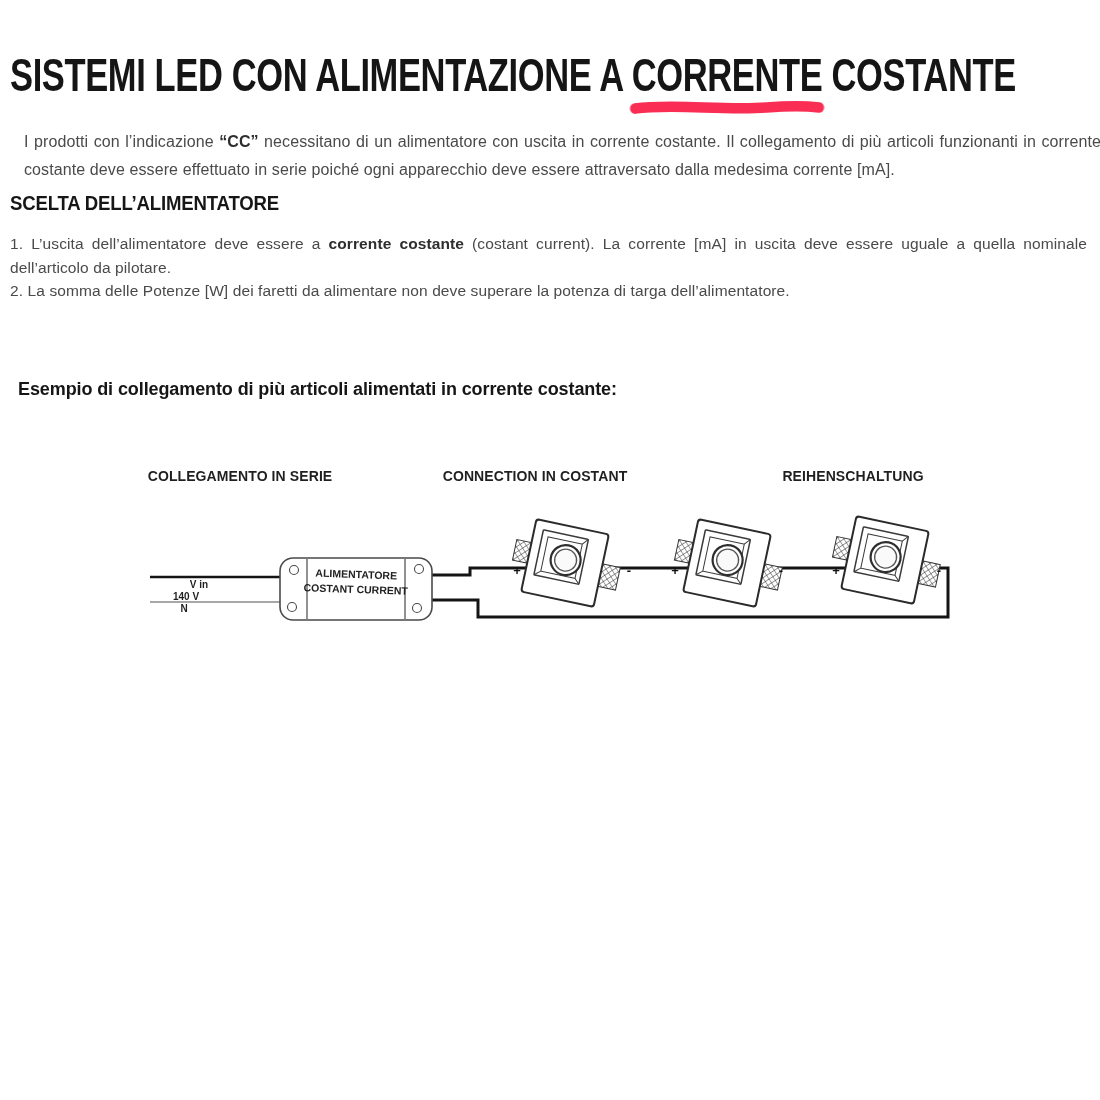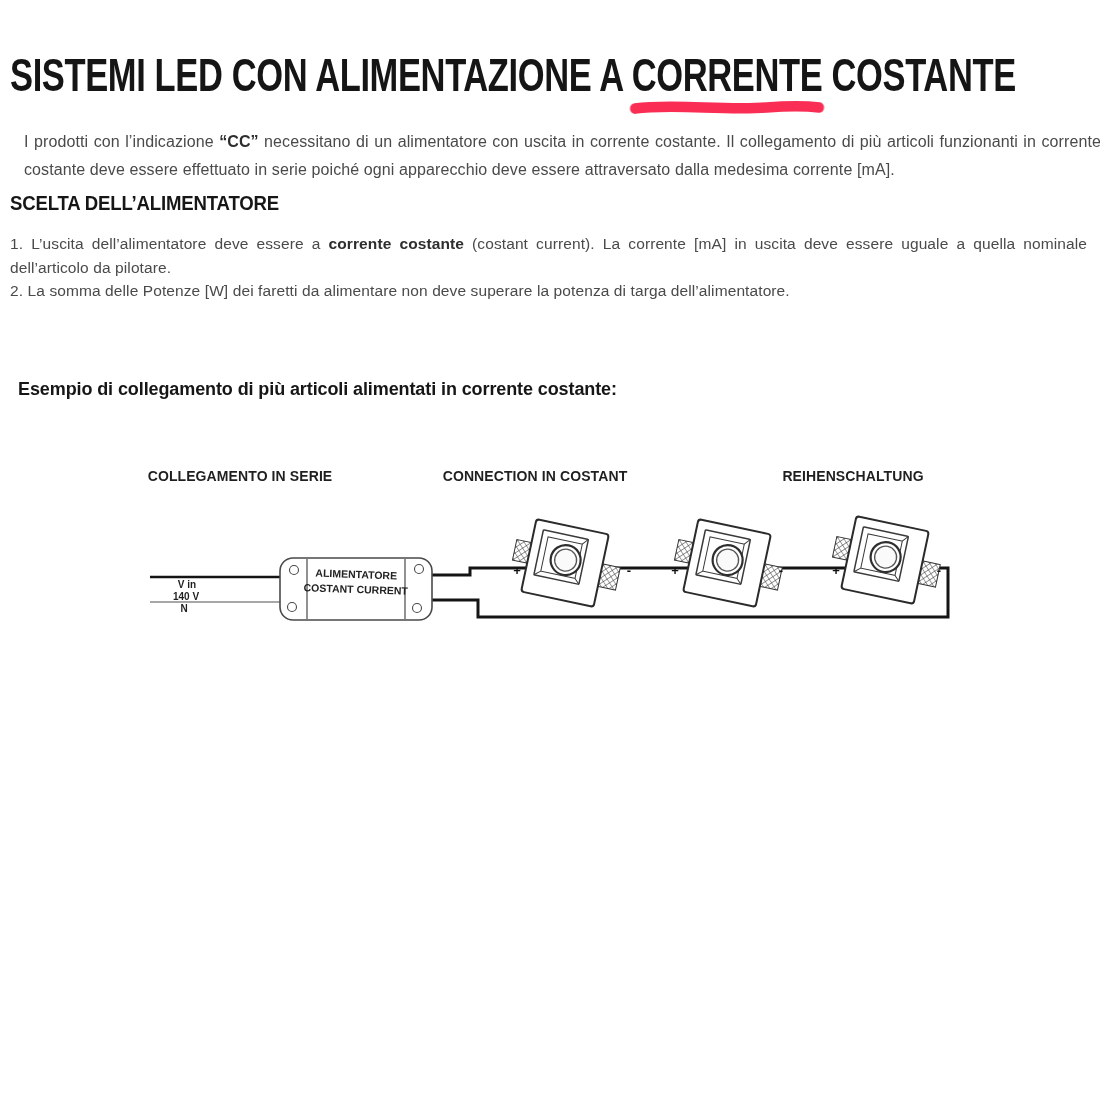--- a/index.html
+++ b/index.html
@@ -138,21 +138,21 @@
       <rect x="-22" y="-22" width="35" height="35" fill="none" stroke="#3a3a3a" stroke-width="1"></rect>
       <circle cx="0" cy="-3" r="15" fill="#ffffff" stroke="#2e2e2e" stroke-width="2.2"></circle>
       <circle cx="0" cy="-3" r="11" fill="#fafafa" stroke="#555555" stroke-width="1.3"></circle>
     </g>
   </svg>
 
   <div class="dlabel" style="left:240px;">COLLEGAMENTO IN SERIE</div>
   <div class="dlabel" style="left:535px;">CONNECTION IN COSTANT</div>
   <div class="dlabel" style="left:853px;">REIHENSCHALTUNG</div>
 
-  <div class="ilabel" style="left:187px; top:129px;">V in</div>
+  <div class="ilabel" style="left:199px; top:129px;">V in</div>
   <div class="ilabel" style="left:186px; top:141px;">140 V</div>
   <div class="ilabel" style="left:184px; top:153px;">N</div>
 
   <div class="driver-label">
     <div>ALIMENTATORE</div>
     <div>COSTANT CURRENT</div>
   </div>
 
   <span class="pol" style="left:517px;">+</span>
   <span class="pol" style="left:629px;">-</span>

